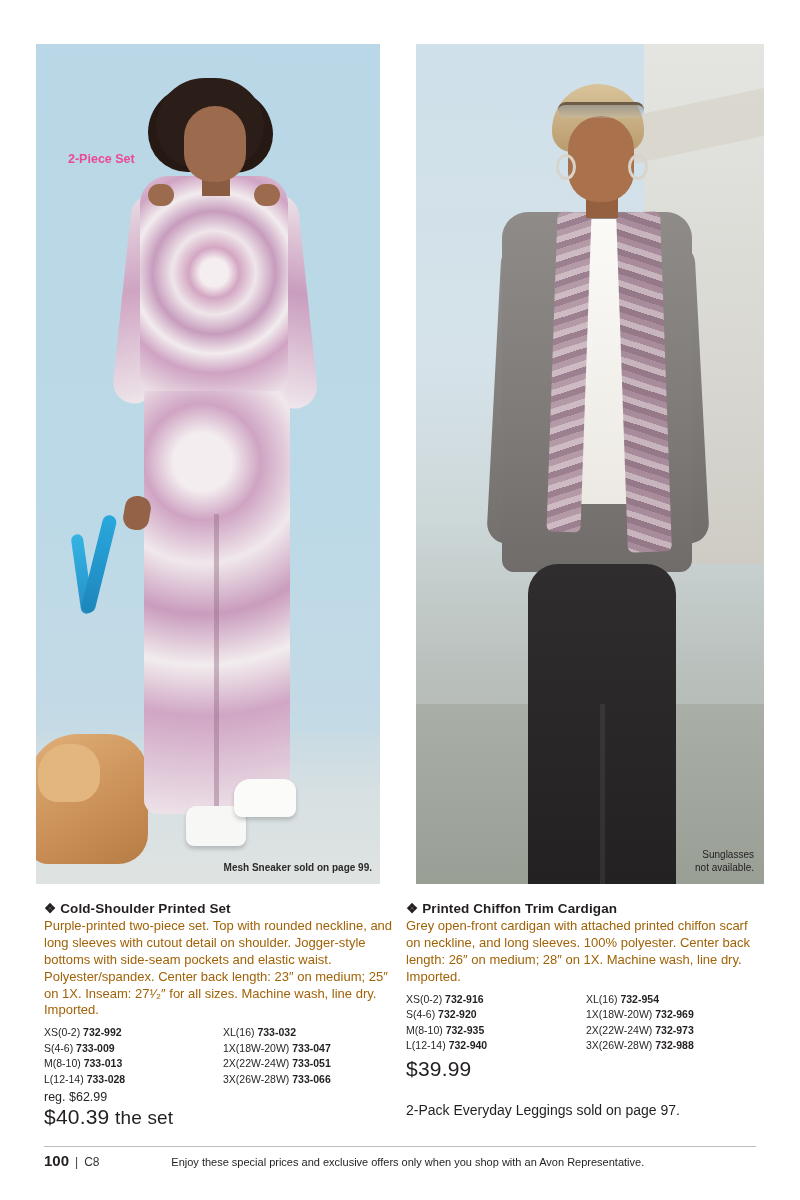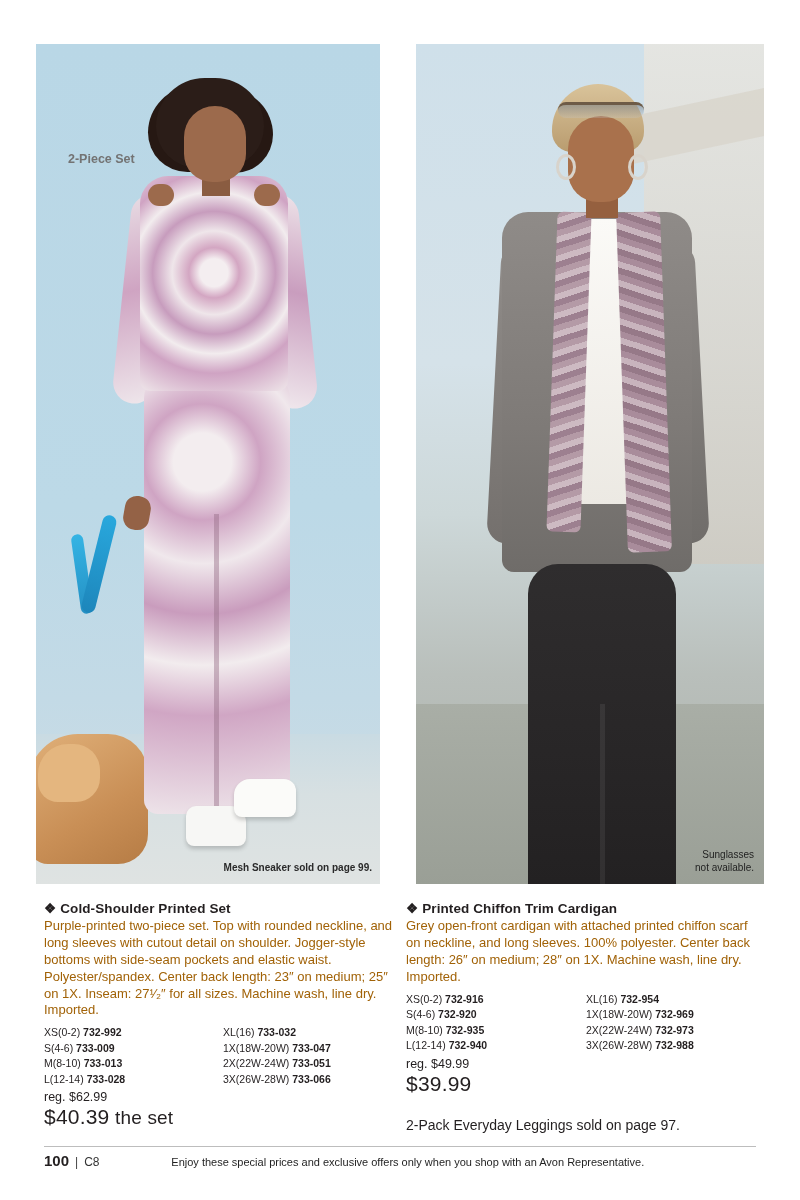--- a/index.html
+++ b/index.html
@@ -112,21 +112,21 @@
     position:absolute; left: -8px; top: 690px; width: 120px; height: 130px;
     background: linear-gradient(150deg,#e0b079,#c98f56 60%,#b67c45);
     border-radius: 50px 40px 30px 20px;
   }
   .dog-head {
     position:absolute; left: 2px; top: 700px; width: 62px; height: 58px;
     background:#e4b67f; border-radius: 30px 26px 24px 20px;
   }
   .badge-2piece {
     position: absolute; left: 32px; top: 108px;
-    font-size: 12.5px; font-weight: 700; color: #737373;
+    font-size: 12.5px; font-weight: 700; color: #ec4899;
   }
   .cap-left {
     position: absolute; right: 8px; bottom: 10px;
     font-size: 10px; font-weight: 700; color: #2a2a2a;
     text-align: right; line-height: 1.25;
   }
 
   
   .bg-right {
     position:absolute; inset:0;
@@ -341,21 +341,20 @@
       <div class="sizes">
         <div class="cell"><span>XS(0-2)</span> <b>732-916</b></div>
         <div class="cell"><span>XL(16)</span> <b>732-954</b></div>
         <div class="cell"><span>S(4-6)</span> <b>732-920</b></div>
         <div class="cell"><span>1X(18W-20W)</span> <b>732-969</b></div>
         <div class="cell"><span>M(8-10)</span> <b>732-935</b></div>
         <div class="cell"><span>2X(22W-24W)</span> <b>732-973</b></div>
         <div class="cell"><span>L(12-14)</span> <b>732-940</b></div>
         <div class="cell"><span>3X(26W-28W)</span> <b>732-988</b></div>
       </div>
-      <p class="reg">reg. $49.99</p>
       <p class="price">$39.99</p>
       <p class="subnote">2-Pack Everyday Leggings sold on page 97.</p>
     </div>
   </div>
 
   <div class="rule"></div>
   <div class="footer">
     <span class="pagenum">100</span>
     <span class="pagesep">|</span>
     <span class="pagecode">C8</span>

